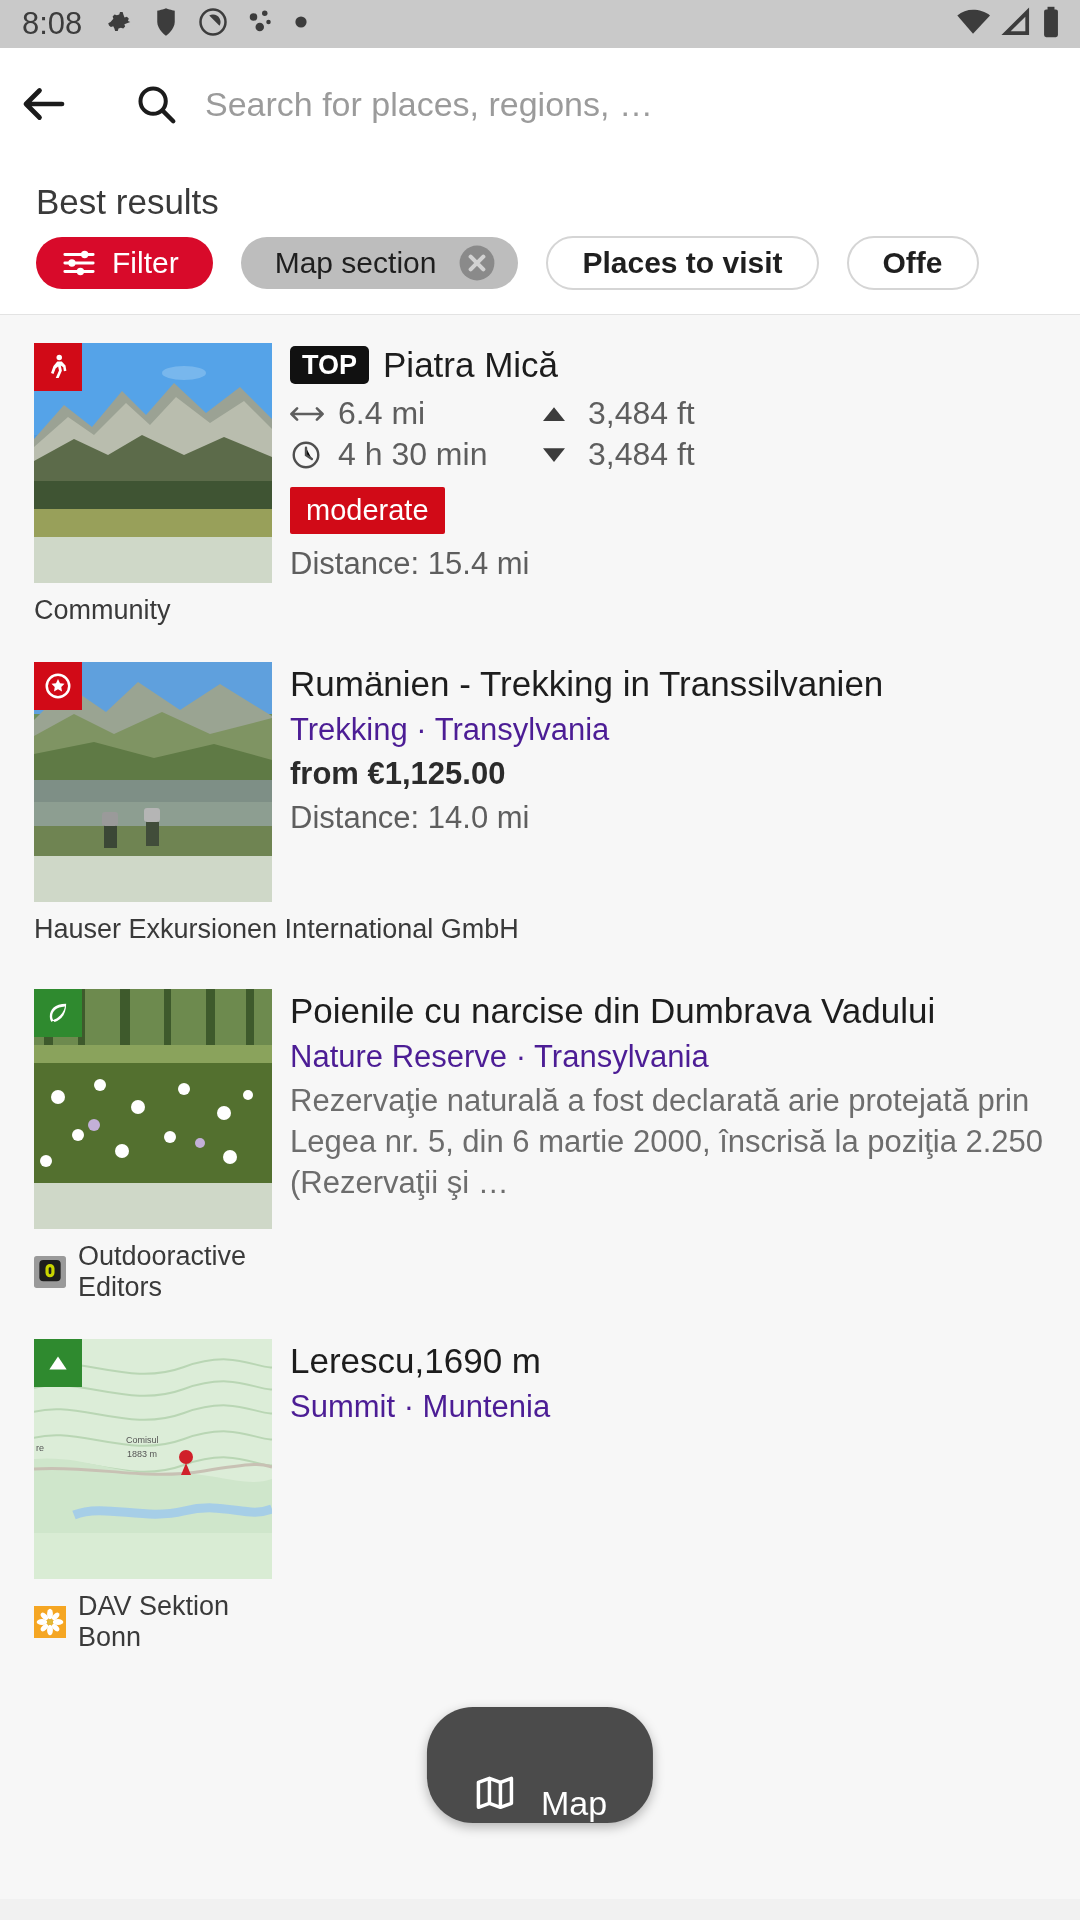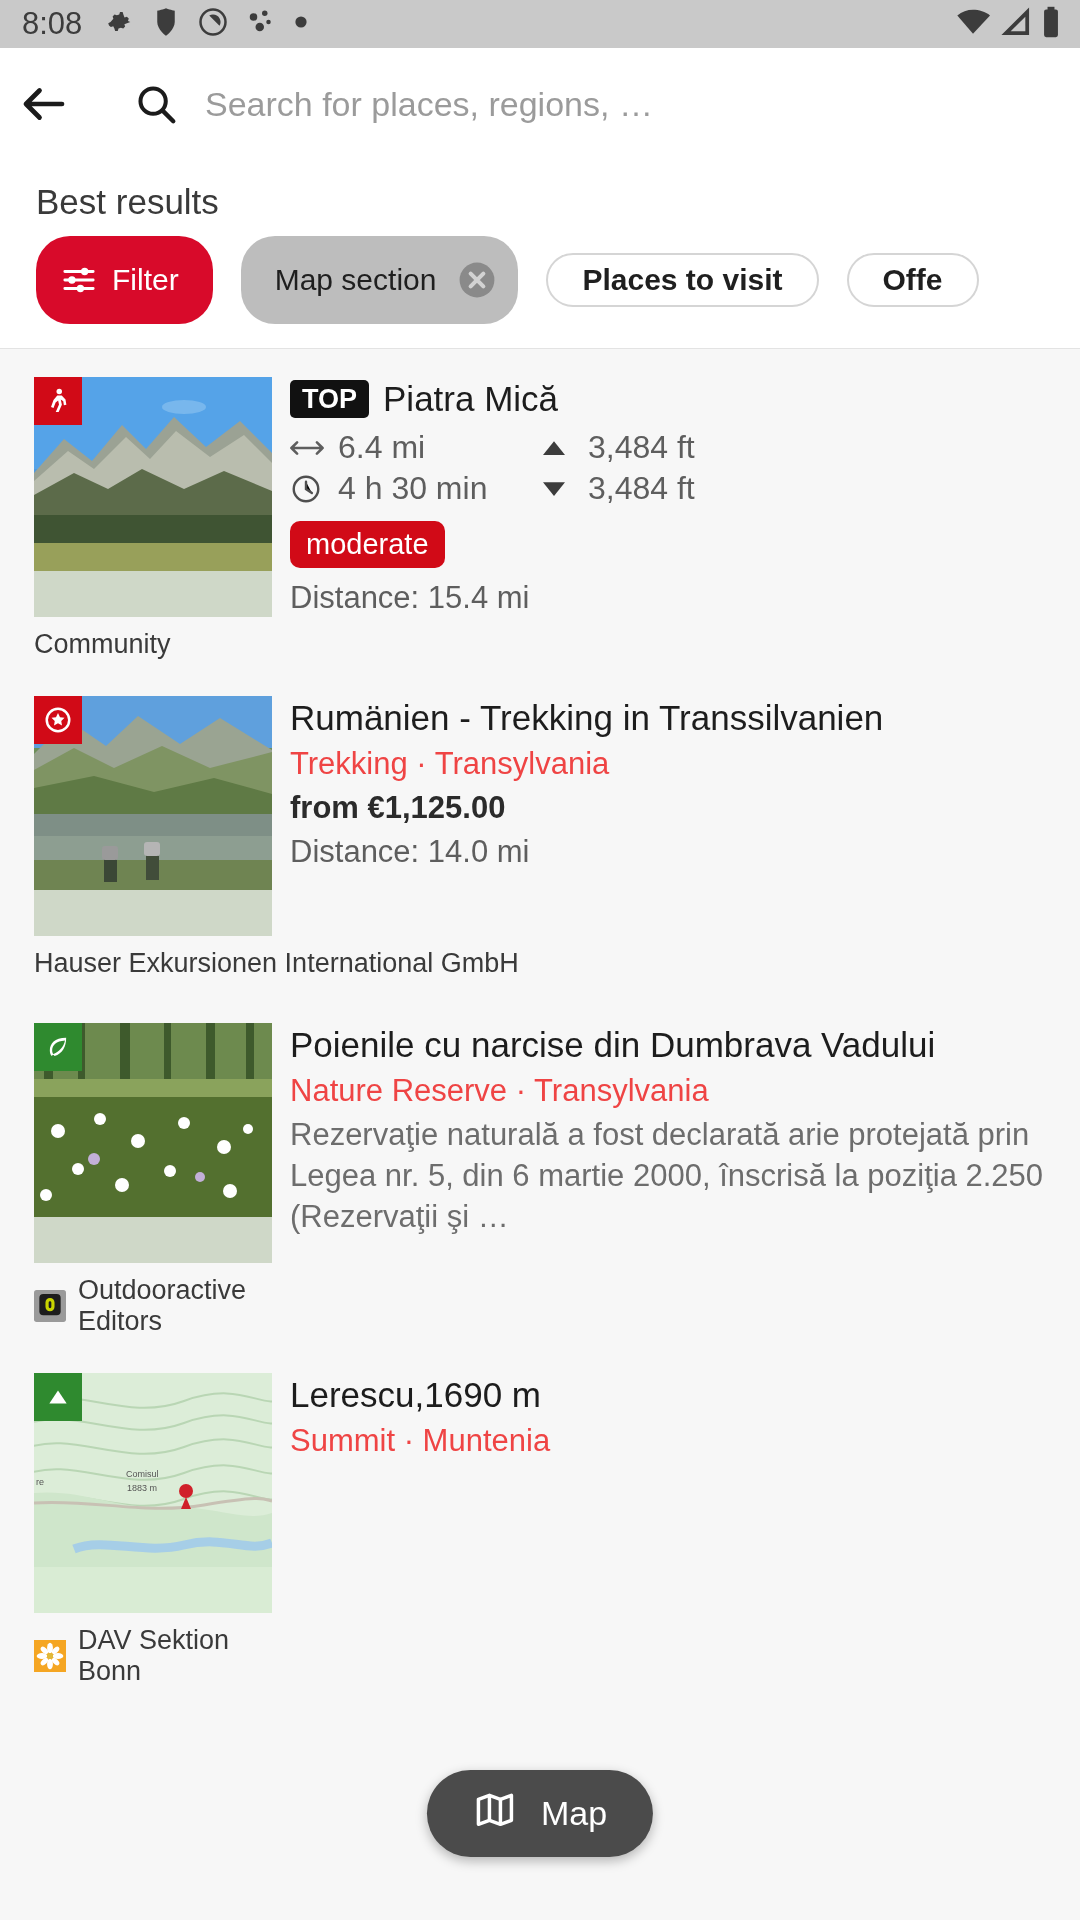--- a/index.html
+++ b/index.html
@@ -64,21 +64,21 @@
   }
   .chips {
     display: flex;
     align-items: center;
     gap: 28px;
     padding: 0 0 24px 0;
     overflow: hidden;
     white-space: nowrap;
   }
   .chip {
-    height: 88px;
+    height: 52px;
     border-radius: 34px;
     display: inline-flex;
     align-items: center;
     padding: 0 34px;
     font-size: 30px;
     flex: none;
   }
   .chip-filter { background: #d80a2a; color: #fff; padding-left: 26px; padding-right: 34px; }
   .chip-filter .filter-icon { width: 34px; height: 30px; margin-right: 16px; }
   .chip-selected { background: #bdbdbd; color: #1f1f1f; padding-right: 22px; }
@@ -126,47 +126,47 @@
   .top-badge {
     background: #111; color: #fff;
     font-size: 27px; font-weight: 700;
     padding: 5px 12px; border-radius: 5px;
     line-height: 1.05;
   }
   .card-title {
     font-size: 35px; color: #1d1d1d; font-weight: 400;
     white-space: nowrap; overflow: hidden;
   }
-  .card-sub { font-size: 31px; color: #ef4444; margin-top: 8px; }
+  .card-sub { font-size: 31px; color: #4c1d95; margin-top: 8px; }
   .card-line { font-size: 31px; color: #4a4a4a; margin-top: 8px; }
   .card-line.bold { font-weight: 700; color: #2b2b2b; }
   .card-desc { font-size: 31px; color: #6d6d6d; margin-top: 6px; line-height: 1.32; }
 
   .stats { margin-top: 10px; }
   .stat-row { display: flex; align-items: center; margin-top: 4px; }
   .stat { display: flex; align-items: center; font-size: 32px; color: #5e5e5e; }
   .stat-a { width: 250px; }
   .stat-icon { width: 34px; margin-right: 14px; display: flex; align-items: center; }
   .diff-badge {
     display: inline-block; background: #d10a17; color: #fff;
-    font-size: 29px; padding: 7px 16px; border-radius: 10px;
+    font-size: 29px; padding: 7px 16px; border-radius: 2px;
     margin-top: 14px;
   }
   .distance { font-size: 31px; color: #5e5e5e; margin-top: 12px; }
 
   
   .map-fab {
     position: absolute;
     left: 50%; transform: translateX(-50%);
     bottom: 76px;
     background: #4b4b4b;
     color: #fff;
-    height: 87px;
+    height: 116px;
     border-radius: 46px;
-    display: flex; align-items: center; justify-content: center;
+    display: flex; align-items: flex-end; justify-content: center;
     padding: 0 46px; gap: 24px;
     font-size: 34px;
     box-shadow: 0 4px 12px rgba(0,0,0,0.28);
   }
   .map-fab svg { width: 44px; height: 44px; }
   .bottom-strip { height: 48px; background: #f1f1f1; }
 </style>
 </head>
 <body>
 

